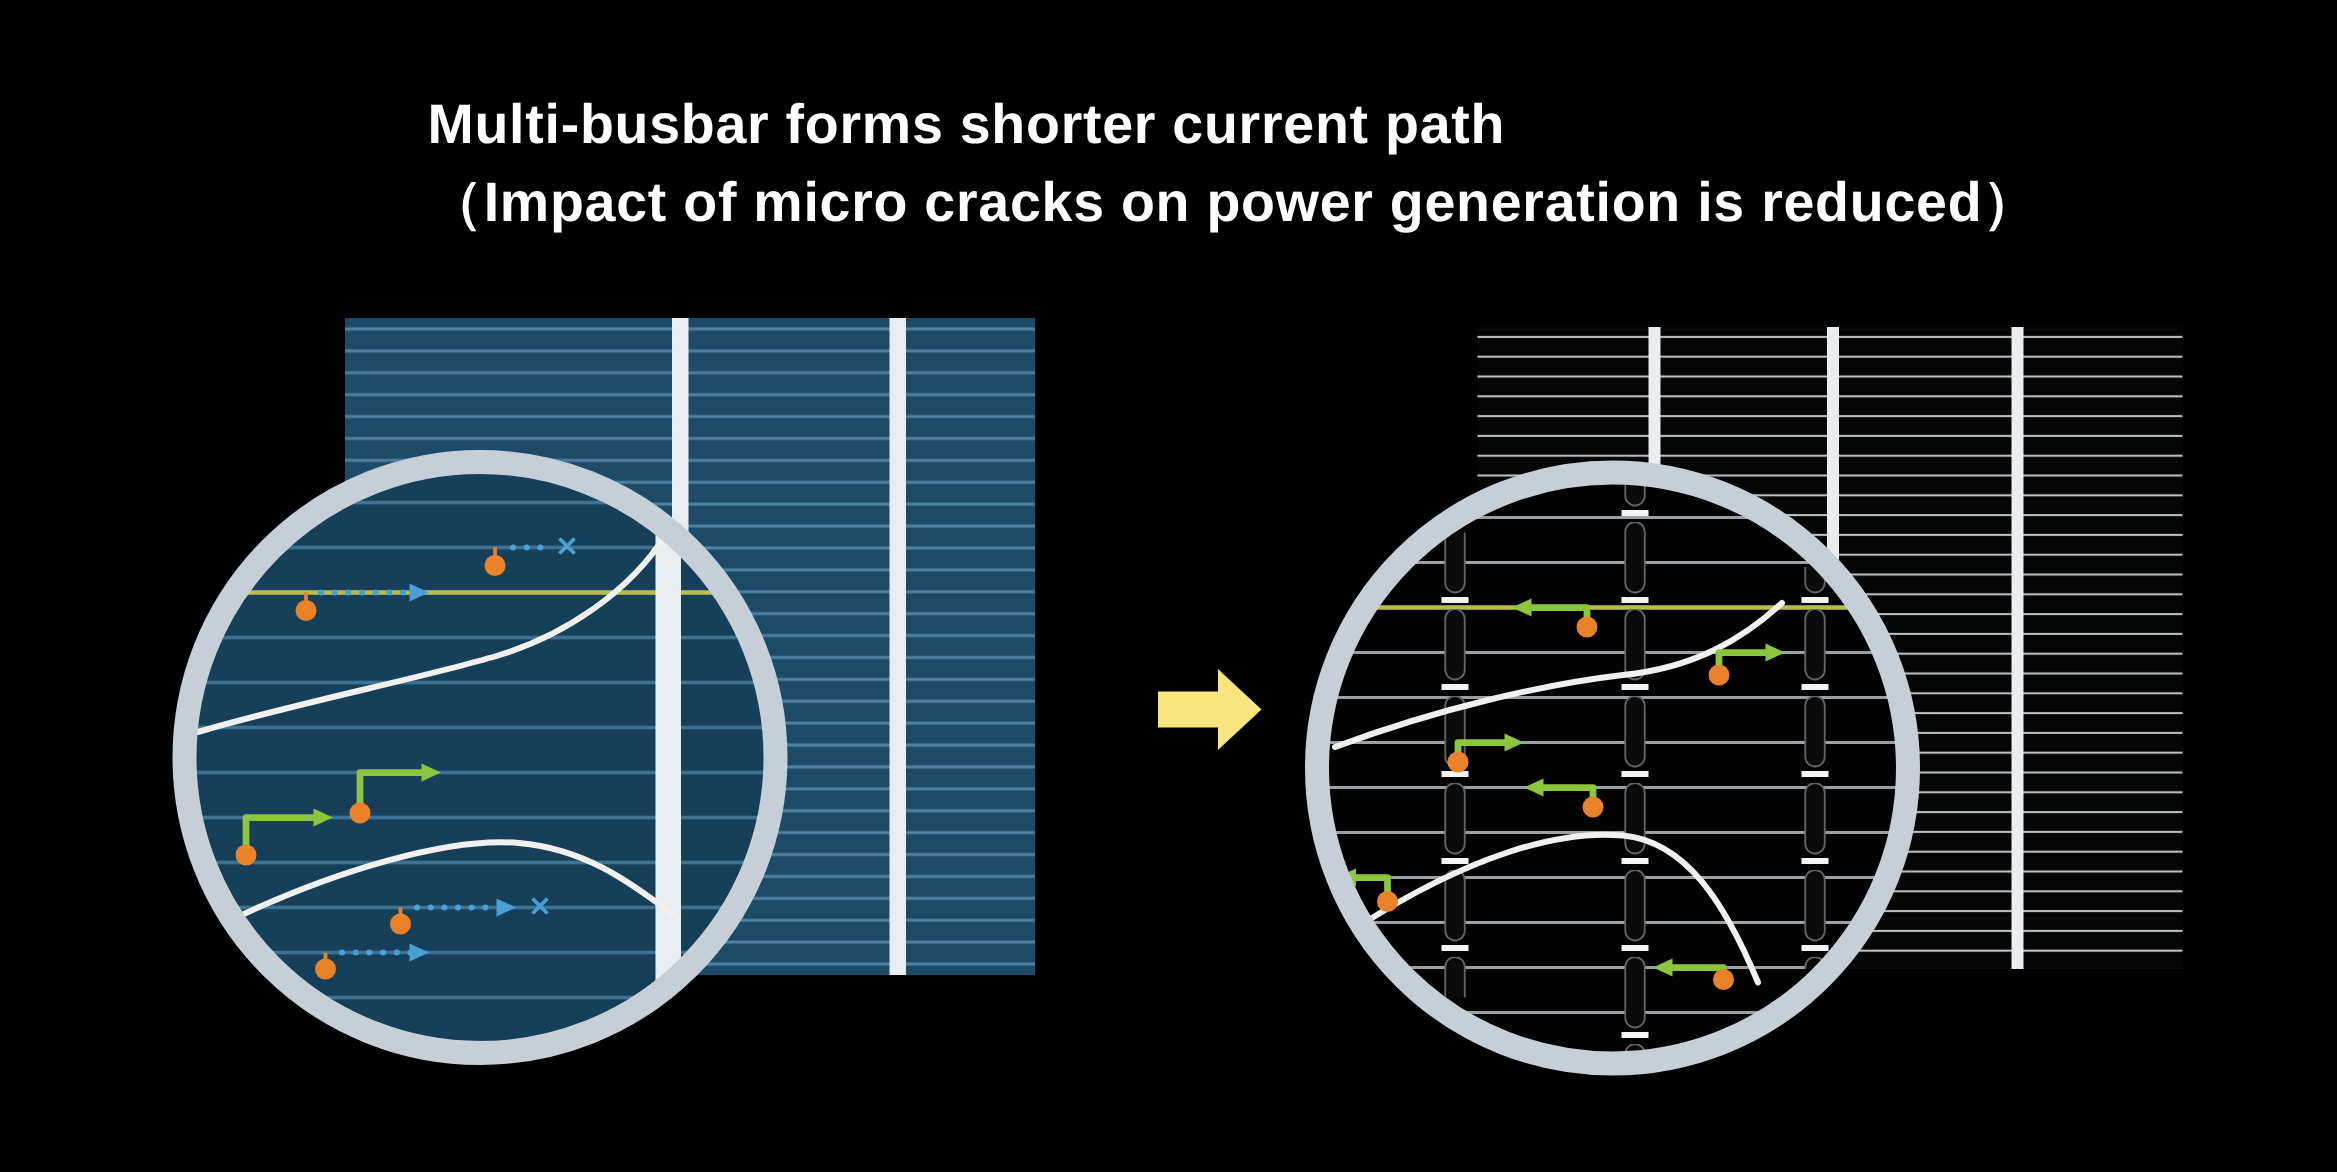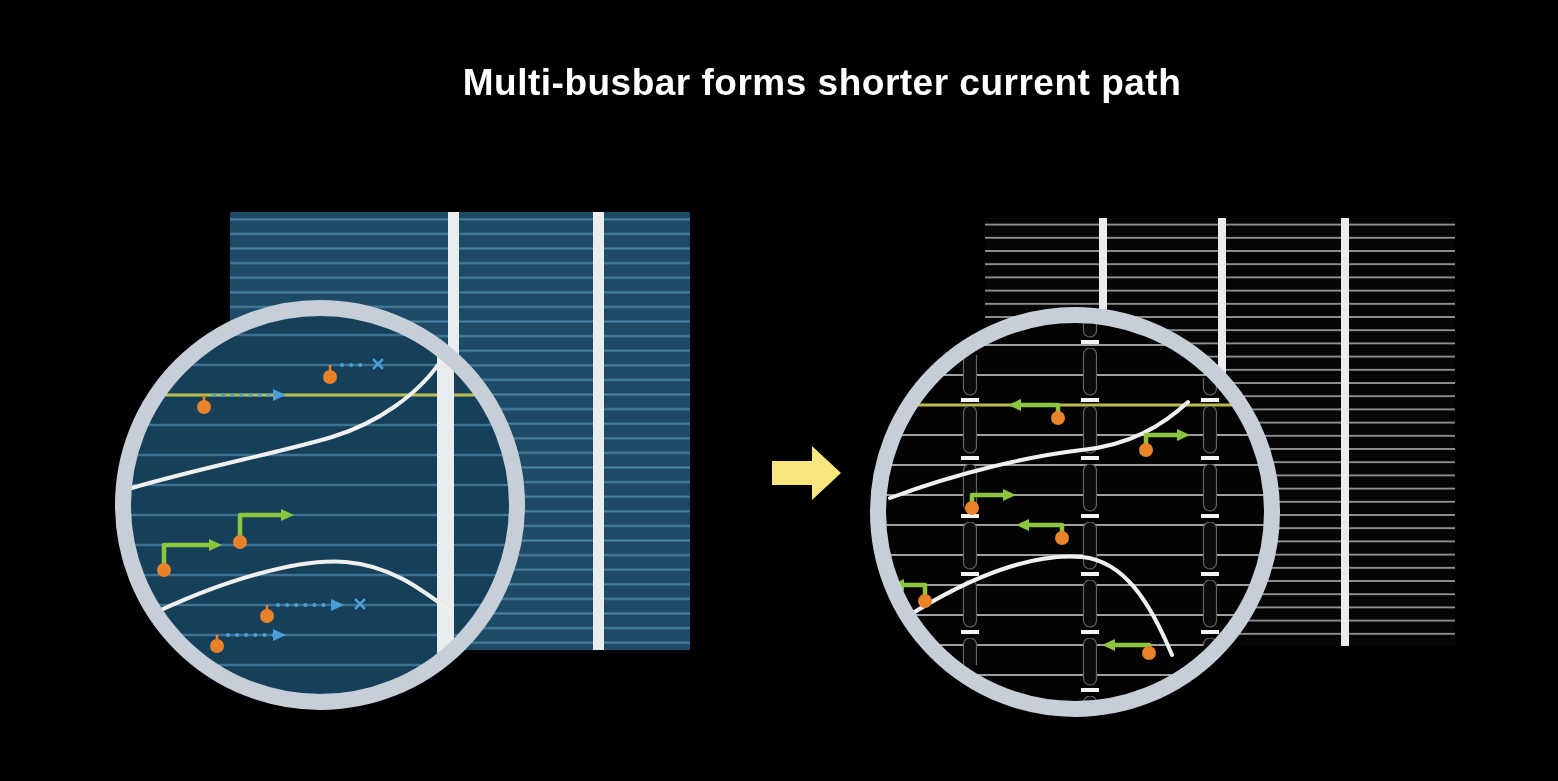--- a/index.html
+++ b/index.html
@@ -11,20 +11,21 @@
   .title-line{color:#ffffff;font-weight:700;font-size:37px;line-height:52px;
               letter-spacing:0.5px;}
 </style>
 </head>
 <body>
 
 <div class="canvas">
 
   <div class="title-block">
     <div class="title-line">Multi-busbar forms shorter current path</div>
+    <div class="title-line">（Impact of micro cracks on power generation is reduced）</div>
   </div>
 
   <svg class="diagram-svg" width="1558" height="781" viewBox="0 0 1558 781">
 
     <defs>
       <pattern id="pLeftFingers" patternUnits="userSpaceOnUse" x="230" y="212" width="20" height="14.6">
         <line x1="0" y1="7.3" x2="20" y2="7.3" stroke-width="2" stroke="#4c82a4"></line>
       </pattern>
       <pattern id="pRightFingers" patternUnits="userSpaceOnUse" x="985" y="218" width="20" height="13.2">
         <line x1="0" y1="6.6" x2="20" y2="6.6" stroke-width="1.4" stroke="#babfc2"></line>

